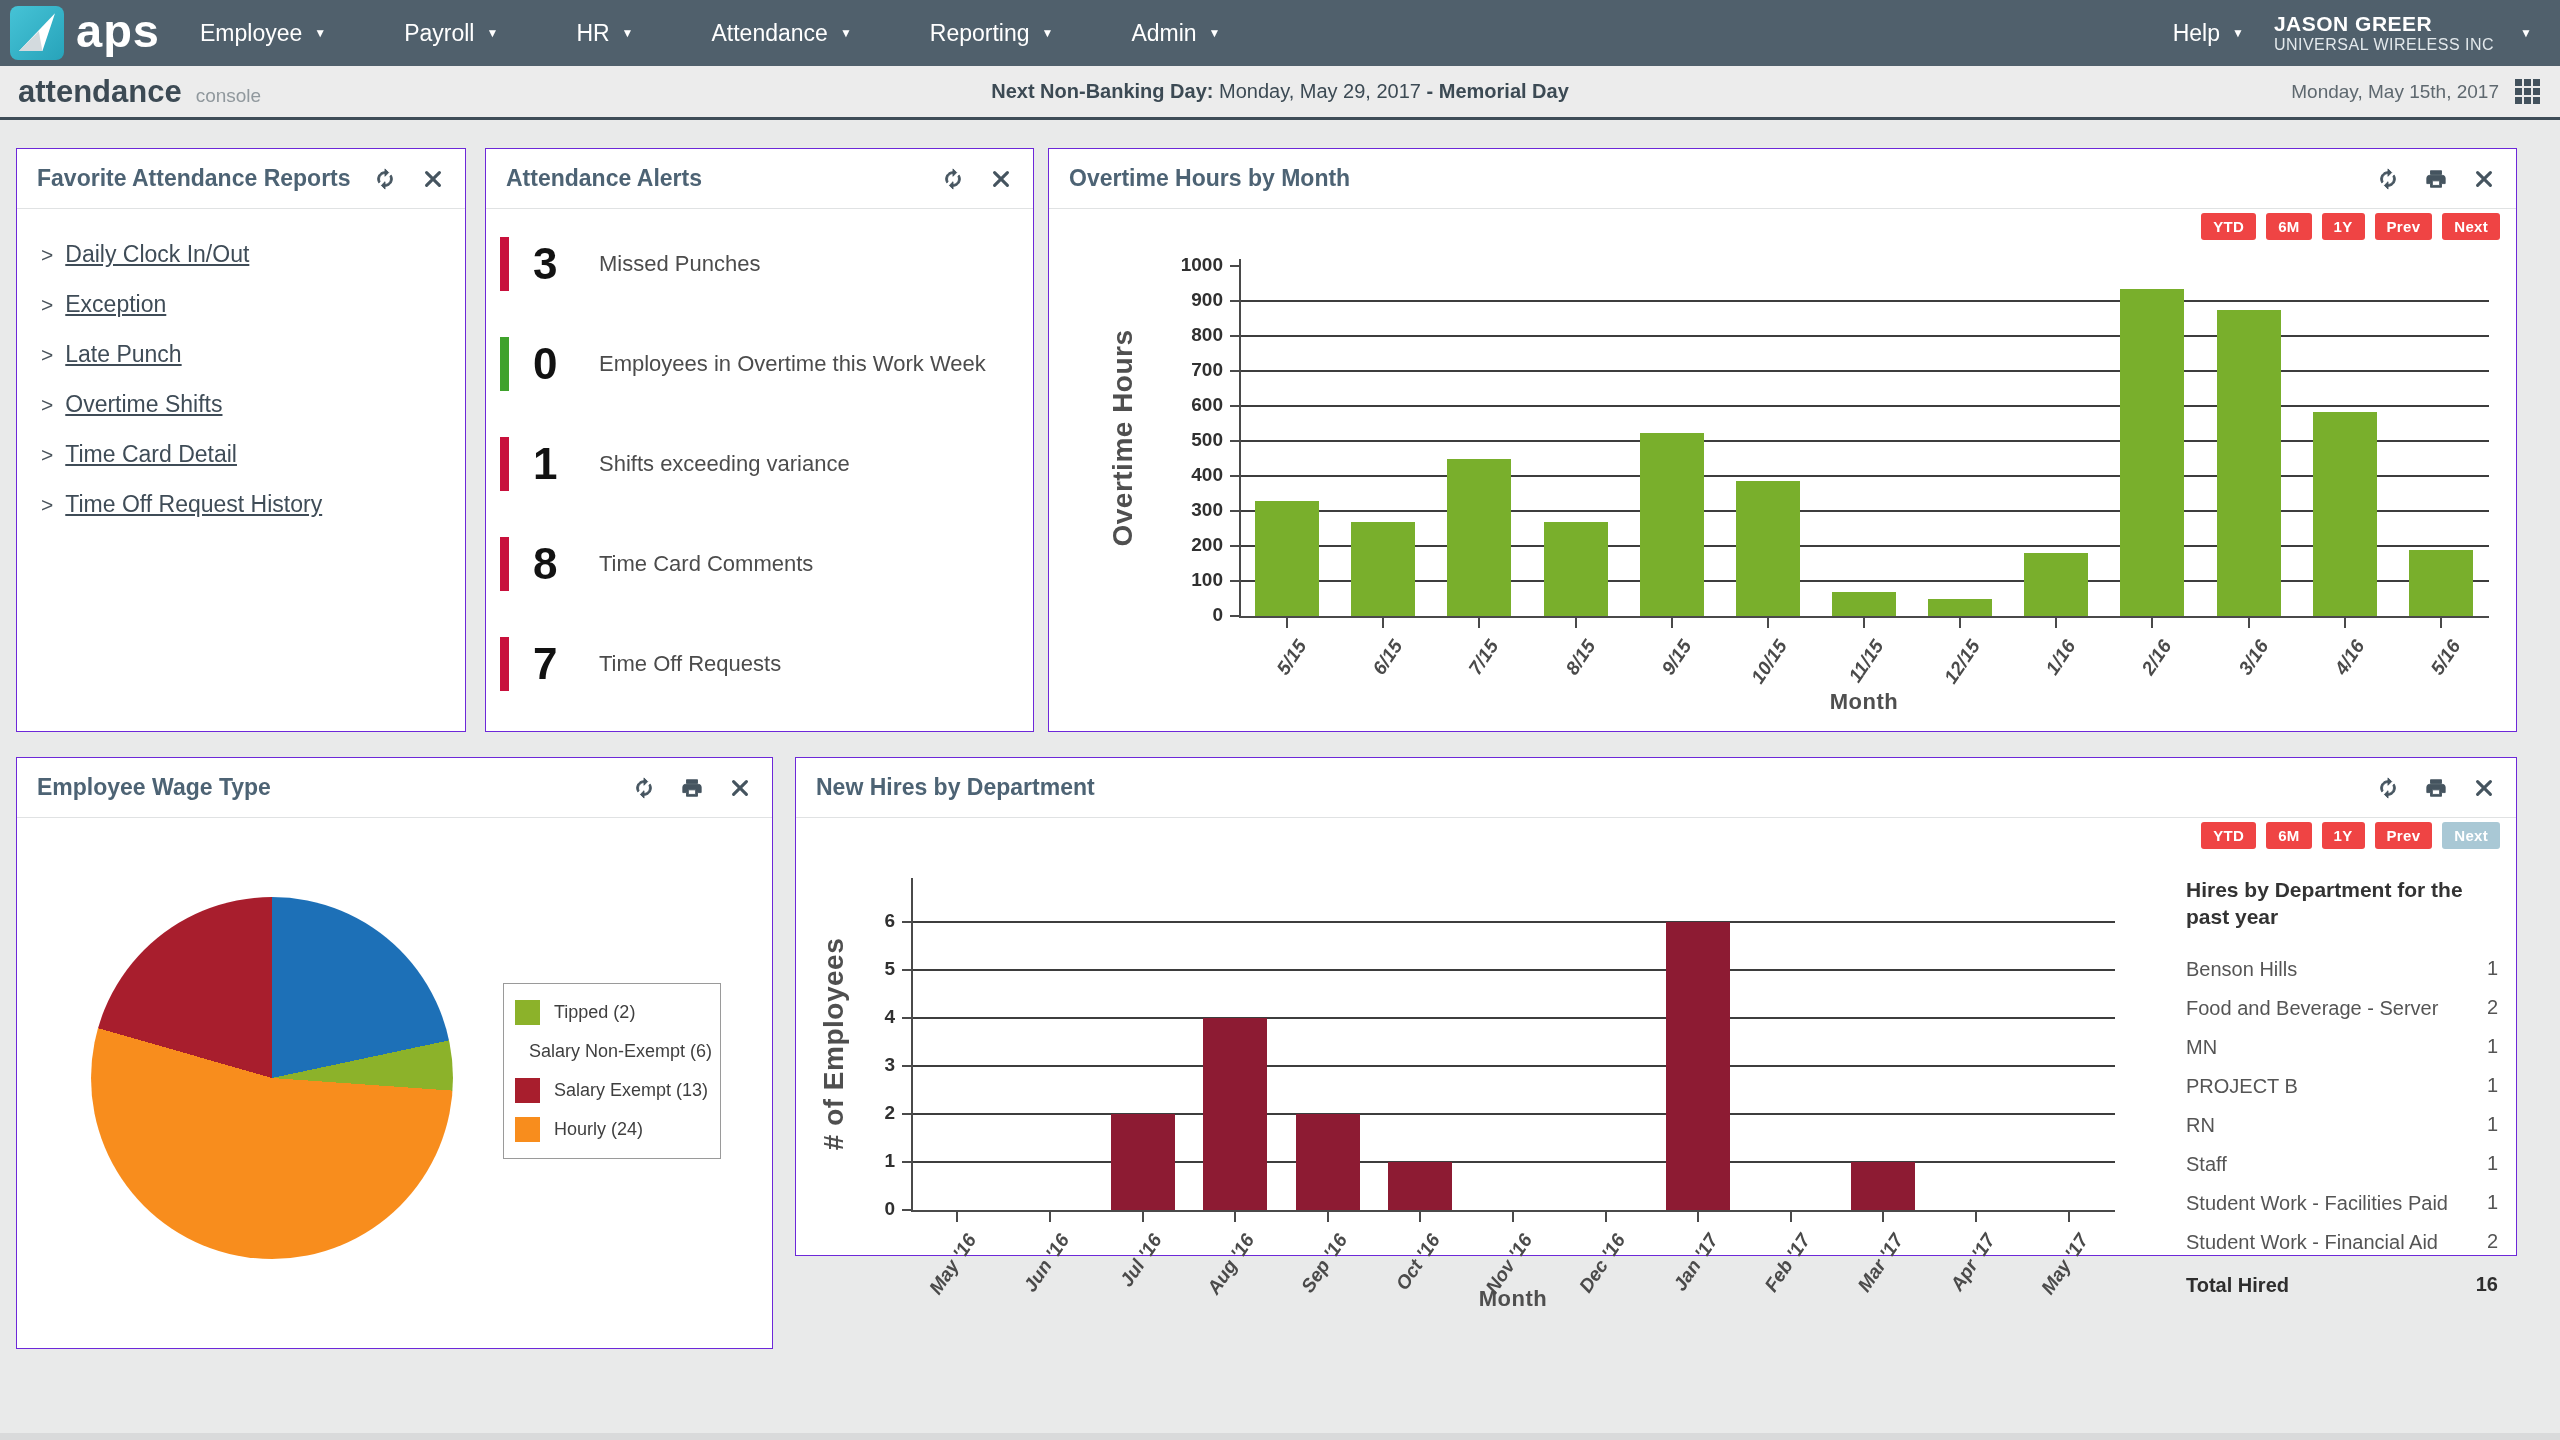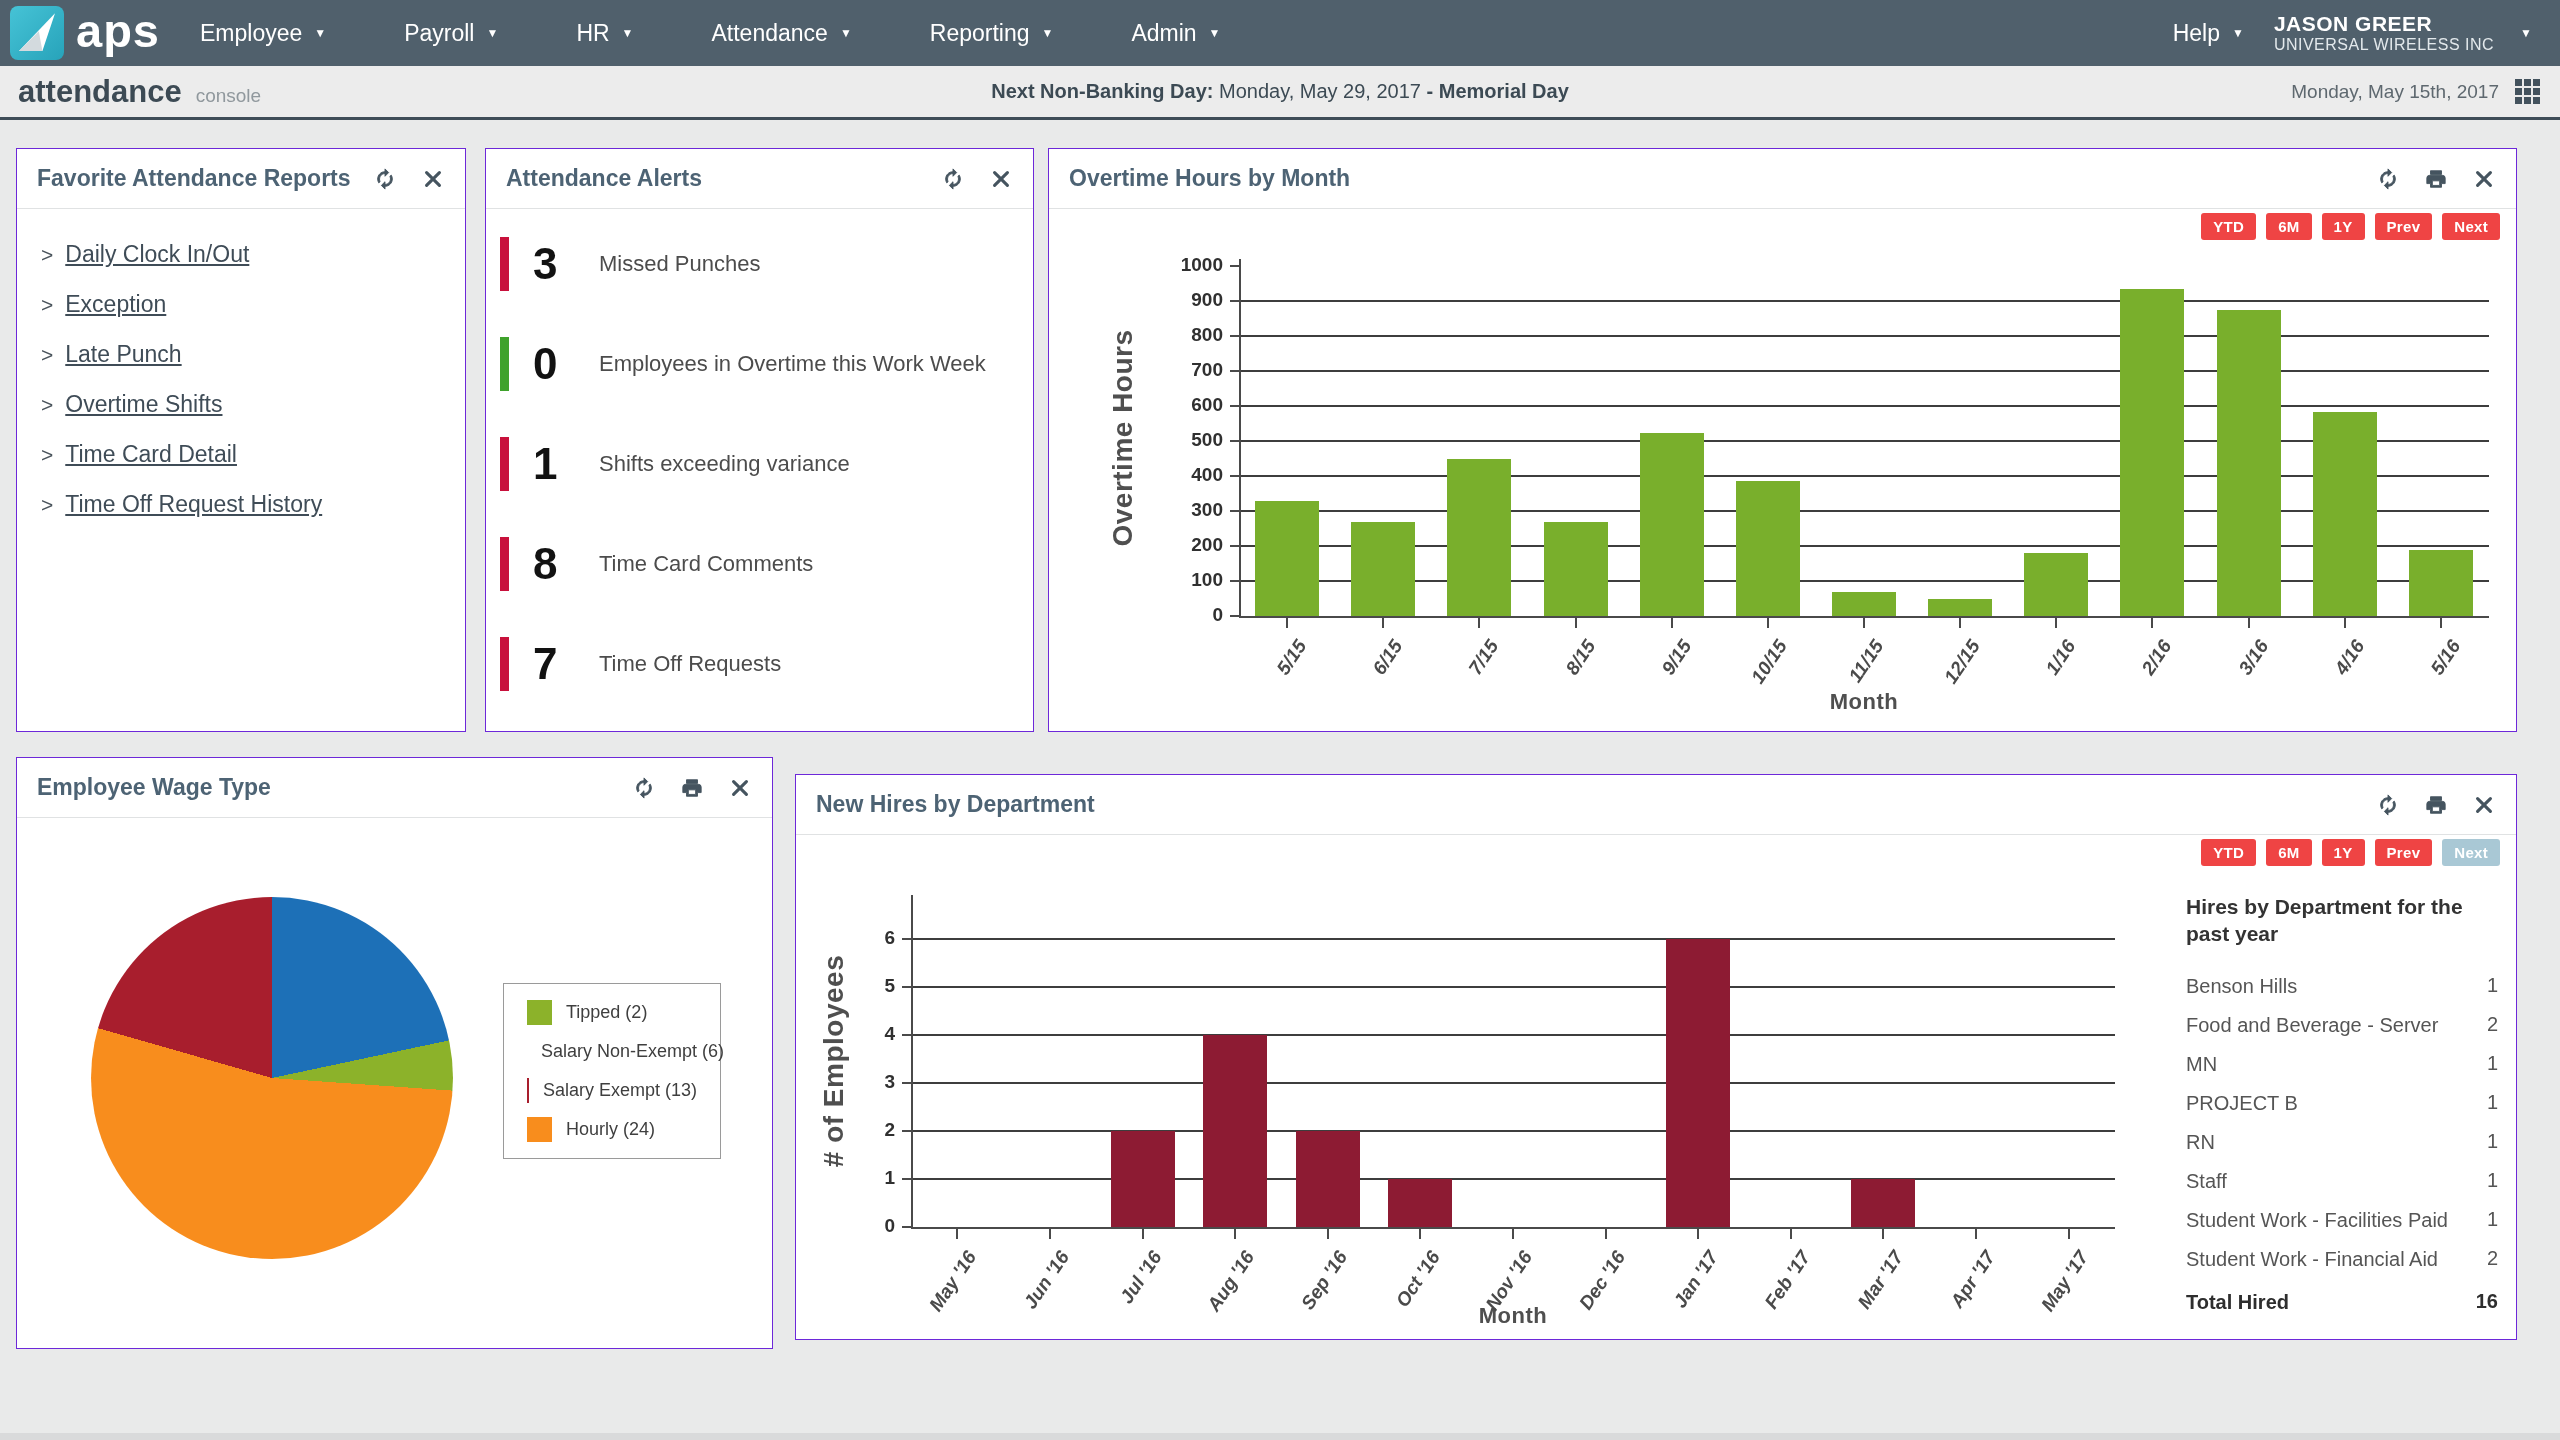--- a/index.html
+++ b/index.html
@@ -66,21 +66,21 @@
   .ylab { position:absolute; width:70px; text-align:right; font-size:19px; font-weight:bold; color:#303030; }
   .xtick { position:absolute; width:2px; height:10px; background:#4a4a4a; }
   .bar { position:absolute; }
   .xanchor { position:absolute; width:0; }
   .xanchor span { position:absolute; right:0; top:0; white-space:nowrap; font-size:19px; font-weight:bold; font-style:italic; color:#4a4a4a; transform:rotate(-56deg); transform-origin:100% 0; }
   .axis-title-y { position:absolute; font-size:28px; font-weight:bold; color:#4f4f4f; white-space:nowrap; transform:translate(-50%,-50%) rotate(-90deg); letter-spacing:.5px; }
   .axis-title-x { position:absolute; font-size:22px; font-weight:bold; color:#4f4f4f; transform:translateX(-50%); letter-spacing:.5px; }
 
   
   .pie { position:absolute; border-radius:50%; }
-  .legend { position:absolute; border:1px solid #9a9a9a; background:#fff; padding:16px 23px; display:flex; flex-direction:column; gap:14px; }
+  .legend { position:absolute; border:1px solid #9a9a9a; background:#fff; padding:16px 11px; display:flex; flex-direction:column; gap:14px; }
   .leg-row { display:flex; align-items:center; gap:14px; }
   .leg-sq { width:25px; height:25px; }
   .leg-txt { font-size:18px; color:#3f3f3f; white-space:nowrap; }
 
   
   .summary { position:absolute; }
   .sum-title { font-size:21px; font-weight:bold; color:#333; line-height:1.3; margin-bottom:26px; }
   .sum-row { display:flex; margin-bottom:14px; }
   .sum-name { flex:1; font-size:20px; color:#555; line-height:1.25; padding-right:16px; }
   .sum-val { font-size:20px; color:#555; }
@@ -425,21 +425,21 @@
             <span class="leg-sq" style="background: rgb(168, 30, 45);"></span>
             <span class="leg-txt">Salary Exempt (13)</span>
           </div>
           <div class="leg-row">
             <span class="leg-sq" style="background: rgb(248, 141, 29);"></span>
             <span class="leg-txt">Hourly (24)</span>
           </div>
         </div>
     </section>
 
-    <section class="panel" style="left:795px; top:637px; width:1722px; height:566px;margin-top:17px;" id="nh-panel">
+    <section class="panel" style="left:795px; top:637px; width:1722px; height:499px;" id="nh-panel">
       <div class="panel-h">
         <span class="panel-title">New Hires by Department</span>
         <div class="panel-icons">
           <span class="picon">
               <svg viewBox="0 0 24 24">
                 <path d="M12 6v3l4-4-4-4v3c-4.42 0-8 3.58-8 8 0 1.57.46 3.03 1.24 4.26L6.7 14.8c-.45-.83-.7-1.79-.7-2.8 0-3.31 2.69-6 6-6zm6.76 1.74L17.3 9.2c.44.84.7 1.79.7 2.8 0 3.31-2.69 6-6 6v-3l-4 4 4 4v-3c4.42 0 8-3.58 8-8 0-1.57-.46-3.03-1.24-4.26z"></path>
               </svg>
             </span>
           <span class="picon">
               <svg viewBox="0 0 24 24">

